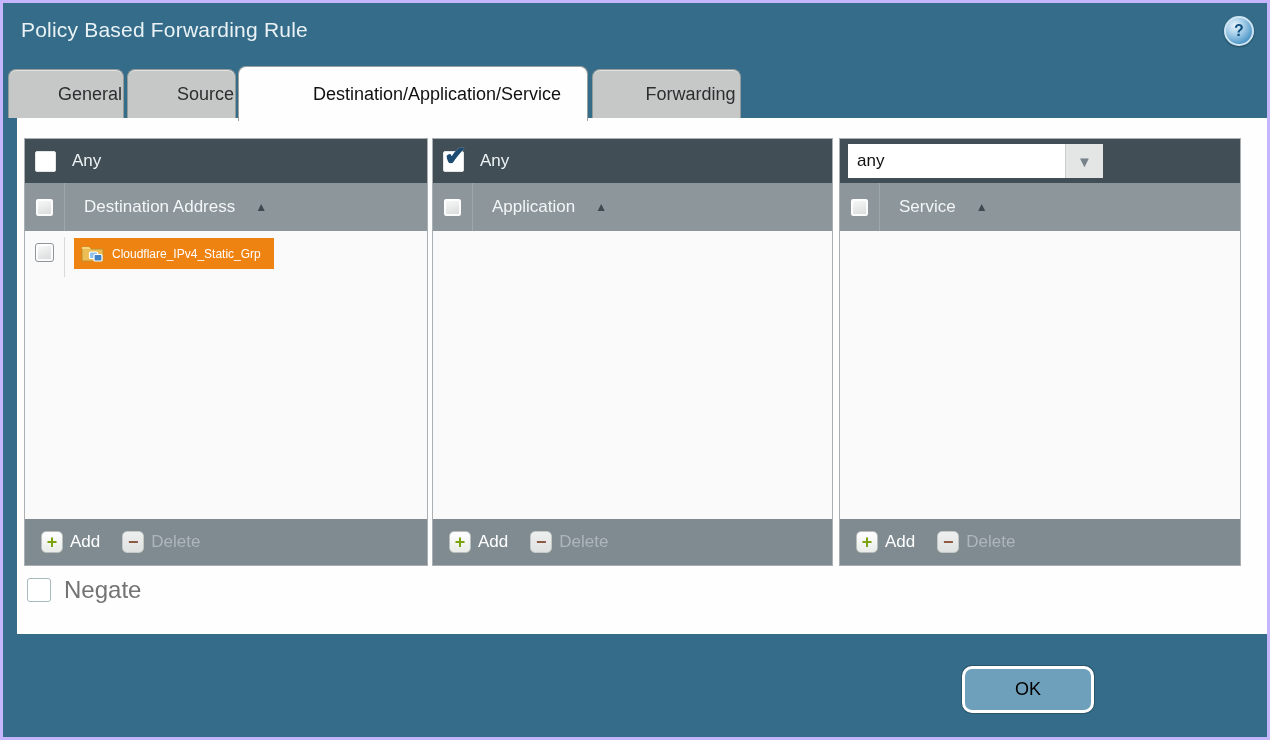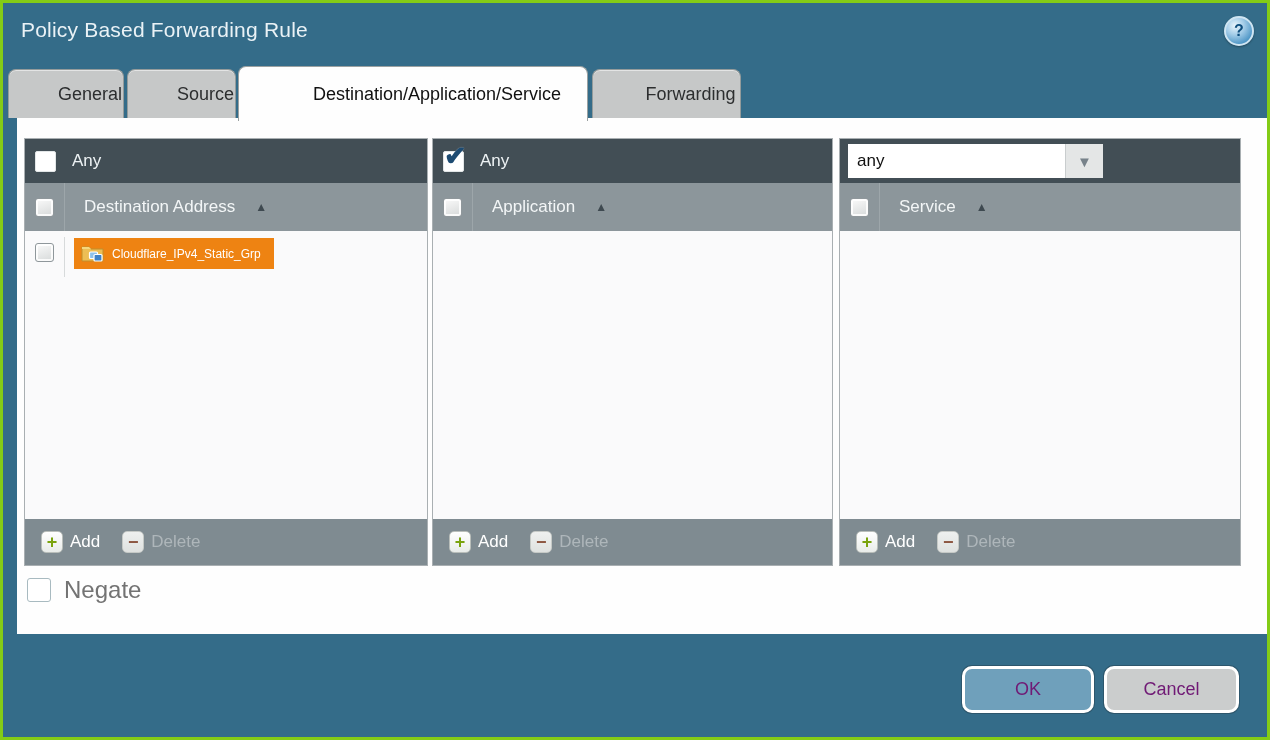--- a/index.html
+++ b/index.html
@@ -1,17 +1,17 @@
 <!DOCTYPE html>
 <html><head>
 <meta charset="utf-8">
 <style>
   html,body{margin:0;padding:0;background:#ffffff;font-family:"Liberation Sans",sans-serif;}
   .dialog{position:relative;width:1270px;height:740px;box-sizing:border-box;
-          background:#346C89;border:3px solid #84cc16;overflow:hidden;}
+          background:#346C89;border:3px solid #c4b5fd;overflow:hidden;}
 
   
   .title{position:absolute;left:18px;top:15px;color:#EAF2F6;font-size:21px;letter-spacing:.2px;}
   .help{position:absolute;left:1221px;top:13px;width:30px;height:30px;border-radius:50%;box-sizing:border-box;
         background:radial-gradient(circle at 35% 30%, #EAF5FC 0%, #A6CEE9 35%, #4F97C7 75%, #2E74A6 100%);
         border:2px solid #CFE5F2;display:flex;align-items:center;justify-content:center;
         color:#0E4E7E;font-weight:bold;font-size:16px;box-shadow:0 1px 2px rgba(0,0,0,.35);cursor:pointer;}
 
   
   .tab{position:absolute;top:66px;height:49px;box-sizing:border-box;background:#C6C8C8;
@@ -79,21 +79,21 @@
             padding-left:9px;box-sizing:border-box;cursor:text;}
   .dd-btn{width:38px;background:#E4E6E6;border-left:1px solid #C9CDCE;display:flex;align-items:center;
           justify-content:center;color:#77828A;font-size:15px;box-sizing:border-box;cursor:pointer;}
 
   
   .negate{position:absolute;left:10px;top:458px;display:flex;align-items:center;gap:13px;}
   .negate-label{font-size:24px;color:#737373;}
 
   
   .btn{position:absolute;top:663px;height:47px;box-sizing:border-box;border:3px solid #fff;border-radius:10px;
-       display:flex;align-items:center;justify-content:center;font-size:18px;color:#701a75;
+       display:flex;align-items:center;justify-content:center;font-size:18px;color:#000000;
        box-shadow:0 0 0 1px rgba(35,55,65,.4);cursor:pointer;}
   .btn-ok{left:959px;width:132px;background:#6FA0BB;}
   .btn-cancel{left:1101px;width:135px;background:#CBCDCD;}
 
   .ag-icon{display:inline-block;}
 </style>
 </head>
 <body>
 
 <div class="dialog">
@@ -217,17 +217,14 @@
     <div class="negate">
       <span class="cb-negate"></span>
       <span class="negate-label">Negate</span>
     </div>
 
   </div>
 
   <div class="btn btn-ok">
     <span>OK</span>
   </div>
-  <div class="btn btn-cancel">
-    <span>Cancel</span>
-  </div>
 
 </div>
 
 </body></html>

